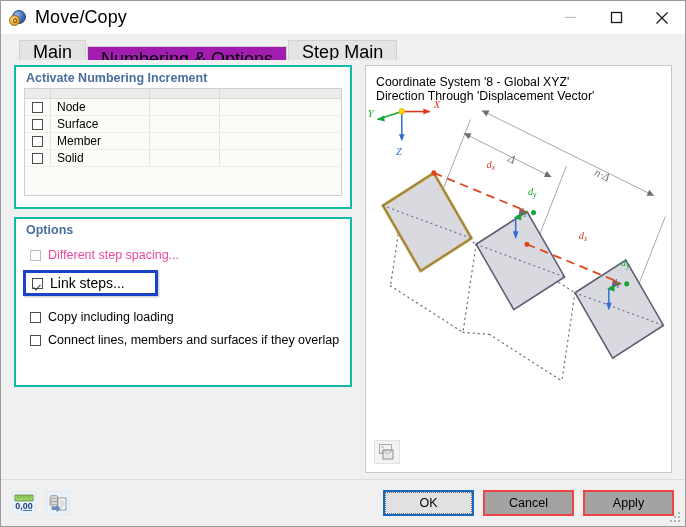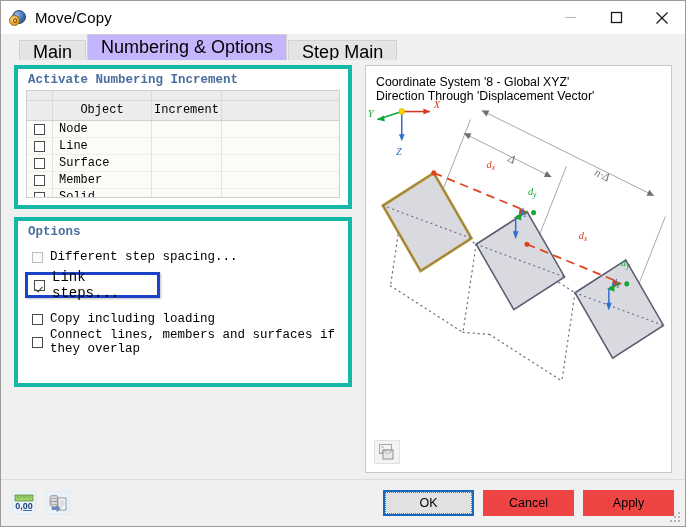--- a/index.html
+++ b/index.html
@@ -36,21 +36,21 @@
   .title-icon .gear{
     position:absolute;left:0px;top:6px;width:11px;height:11px;border-radius:50%;
     background:radial-gradient(circle at 35% 30%, #ffd98a 0%, #e8a62c 60%, #b87a12 100%);
     border:1px solid #9a6a10;box-sizing:border-box;
   }
   .title-icon .gear::after{
     content:"";position:absolute;left:3px;top:2.5px;width:4px;height:5px;
     border:1.5px solid #7a5406;border-radius:50%;box-sizing:border-box;
   }
   .title-text{
-    font-size:15px;color:#000;letter-spacing:0.1px;
+    font-size:18px;color:#000;letter-spacing:0.1px;
   }
   .winbtns{position:absolute;right:0;top:0;height:33px;display:flex;}
   .winbtn{
     width:46px;height:33px;display:flex;align-items:center;justify-content:center;
     background:#ffffff;
   }
   .winbtn svg{display:block;}
   
   .tabstrip{
     flex:0 0 26px;height:26px;background:#f0f0f0;
@@ -58,40 +58,40 @@
     box-sizing:border-box;position:relative;
   }
   .tab{
     height:23px;line-height:23px;padding:0 13px;
     font-size:18px;color:#000;background:#e4e4e4;
     border:1px solid #d2d2d2;border-bottom:none;
     box-sizing:border-box;margin-right:1px;
     position:relative;top:3px;
   }
   .tab.active{
-    background:#c4b5fd;border-color:#cfcfcf;
-    height:26px;line-height:25px;top:0px;font-weight:normal;margin-top:44px;
+    background:#a21caf;border-color:#cfcfcf;
+    height:26px;line-height:25px;top:12px;font-weight:normal;margin-top:44px;
   }
   
   .content{
     flex:1 1 auto;display:flex;padding:0 0 0 0;background:#f0f0f0;
     position:relative;
   }
   .leftcol{
     width:338px;flex:0 0 338px;margin-left:13px;margin-top:5px;margin-bottom:6px;
     display:flex;flex-direction:column;
   }
   .rightcol{
     flex:1 1 auto;margin-left:13px;margin-right:13px;margin-top:5px;margin-bottom:6px;
     background:#ffffff;border:1px solid #c8c8c8;box-sizing:border-box;
     position:relative;overflow:hidden;
   }
   
   .groupbox{
-    background:#ffffff;border:4px solid #14b8a6;box-sizing:border-box;font-family:Liberation Mono, monospace;
+    background:#ffffff;border:2px solid #14b8a6;box-sizing:border-box;
   }
   .group-title{
     color:#4a6e9e;font-weight:bold;font-size:12.5px;
     padding:4px 0 3px 10px;background:#ffffff;
   }
   .gb-numbering{height:144px;}
   .gb-options{margin-top:8px;height:170px;}
   
   .tbl{
     margin:0 8px 0 8px;border:1px solid #cfcfcf;border-top:1px solid #cfcfcf;
@@ -129,21 +129,21 @@
     content:"";position:absolute;left:2px;top:4.5px;width:3px;height:6px;
     border:solid #3d3d3d;border-width:0 1.4px 1.4px 0;
     transform:rotate(42deg);
   }
   
   .optrow{
     display:flex;align-items:center;height:18px;margin-left:14px;margin-top:2px;
     font-size:12.5px;color:#000;
   }
   .optrow .lbl{margin-left:7px;}
-  .optrow.disabled .lbl{color:#000000;}
+  .optrow.disabled .lbl{color:#ec4899;}
   .hl-wrap{
     position:relative;margin-left:7px;margin-top:6px;margin-bottom:2px;
     width:135px;height:26px;
     border:3px solid #1a43c8;background:#ffffff;box-sizing:border-box;
     display:flex;align-items:center;
     box-shadow:1px 1px 2px rgba(0,0,0,0.25);
   }
   .hl-wrap .cb{margin-left:6px;}
   .hl-wrap .lbl{margin-left:7px;font-size:14px;}
   .opt-gap{height:8px;}
@@ -164,21 +164,21 @@
     display:flex;align-items:center;position:relative;
   }
   .foot-icon{
     width:24px;height:24px;margin-left:11px;background:#eaf2fb;
     border:1px solid #dfe9f4;box-sizing:border-box;
     display:flex;align-items:center;justify-content:center;
   }
   .foot-icon.second{margin-left:10px;}
   .btns{position:absolute;right:11px;display:flex;gap:9px;}
   .btn{
-    width:91px;height:26px;background:#ef4444;border:2px solid #ef4444;
+    width:91px;height:26px;background:#a3a3a3;border:2px solid #ef4444;
     box-sizing:border-box;font-size:12.5px;color:#000;
     display:flex;align-items:center;justify-content:center;
     font-family:"Liberation Sans", sans-serif;
   }
   .btn.default{
     border:2px solid #1767c0;background:#e1e1e1;
   }
   .btn.default .inner{
     border:1px dotted #707070;width:100%;height:100%;
     display:flex;align-items:center;justify-content:center;box-sizing:border-box;
@@ -233,40 +233,26 @@
         <div class="group-title">Activate Numbering Increment</div>
 
         <div class="tbl">
           <div class="tbl-toprow">
             <i style="width:26px;flex:0 0 26px;"></i>
             <i style="width:99px;flex:0 0 99px;"></i>
             <i style="width:70px;flex:0 0 70px;"></i>
             <i style="flex:1 1 auto;border-right:none;"></i>
           </div>
 
-          <div class="tbl-head">
-            <div class="c c-chk"></div>
-            <div class="c c-obj" style="padding-left:0;">Object</div>
-            <div class="c c-inc">Increment</div>
-            <div class="c c-rest" style="border-right:none;"></div>
-          </div>
 
           <div class="row">
             <div class="c c-chk">
                 <span class="cb"></span>
               </div>
             <div class="c c-obj">Node</div>
-            <div class="c c-inc"></div>
-            <div class="c c-rest" style="border-right:none;"></div>
-          </div>
-          <div class="row">
-            <div class="c c-chk">
-                <span class="cb"></span>
-              </div>
-            <div class="c c-obj">Line</div>
             <div class="c c-inc"></div>
             <div class="c c-rest" style="border-right:none;"></div>
           </div>
           <div class="row">
             <div class="c c-chk">
                 <span class="cb"></span>
               </div>
             <div class="c c-obj">Surface</div>
             <div class="c c-inc"></div>
             <div class="c c-rest" style="border-right:none;"></div>

